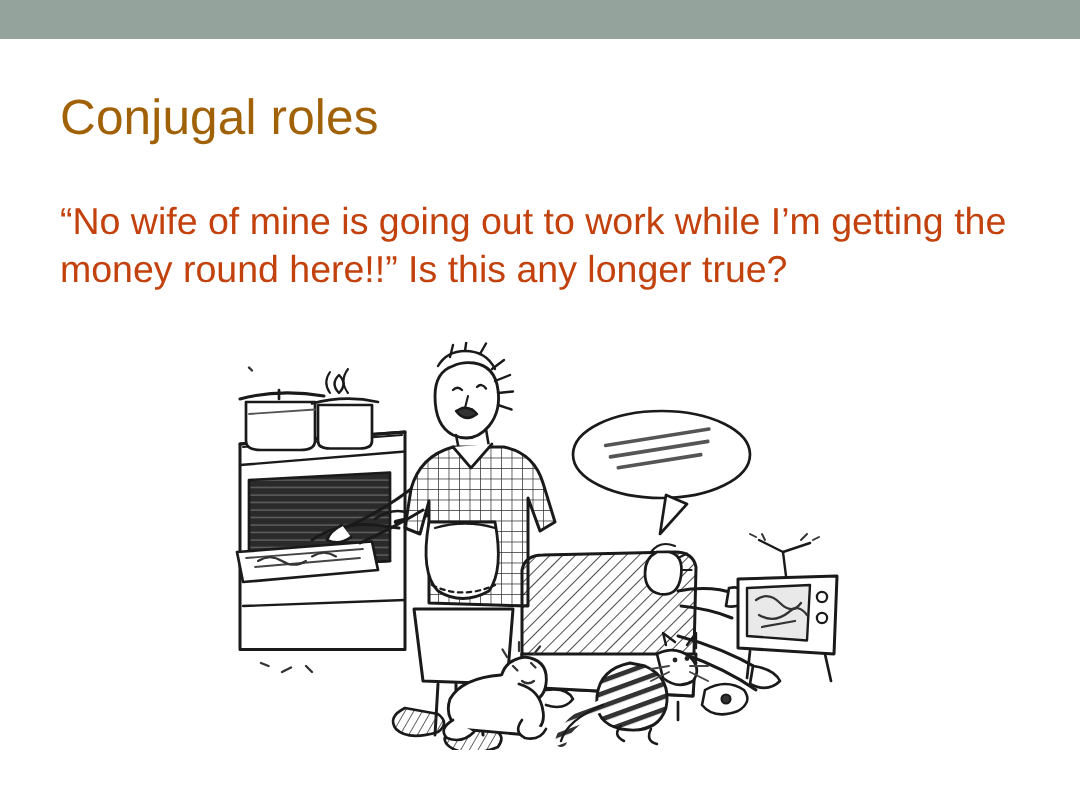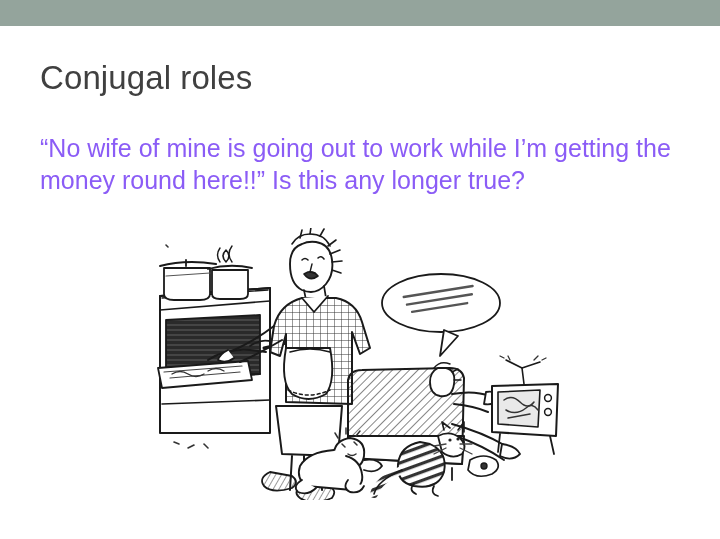--- a/index.html
+++ b/index.html
@@ -22,33 +22,33 @@
     width: 720px;
     height: 26px;
     background: #94a49c;
   }
   .slide-title {
     position: absolute;
     left: 40px;
     top: 58px;
     font-size: 33px;
     line-height: 40px;
-    color: #404040;
+    color: #a16207;
     font-weight: 400;
     letter-spacing: 0.1px;
     white-space: nowrap;
   }
   .body-text {
     position: absolute;
     left: 40px;
     top: 133px;
     width: 640px;
     font-size: 25px;
     line-height: 31.5px;
-    color: #8b5cf6;
+    color: #c2410c;
     font-weight: 400;
   }
   .cartoon-wrap {
     position: absolute;
     left: 152px;
     top: 228px;
     width: 420px;
     height: 272px;
   }
   .cartoon-svg {

